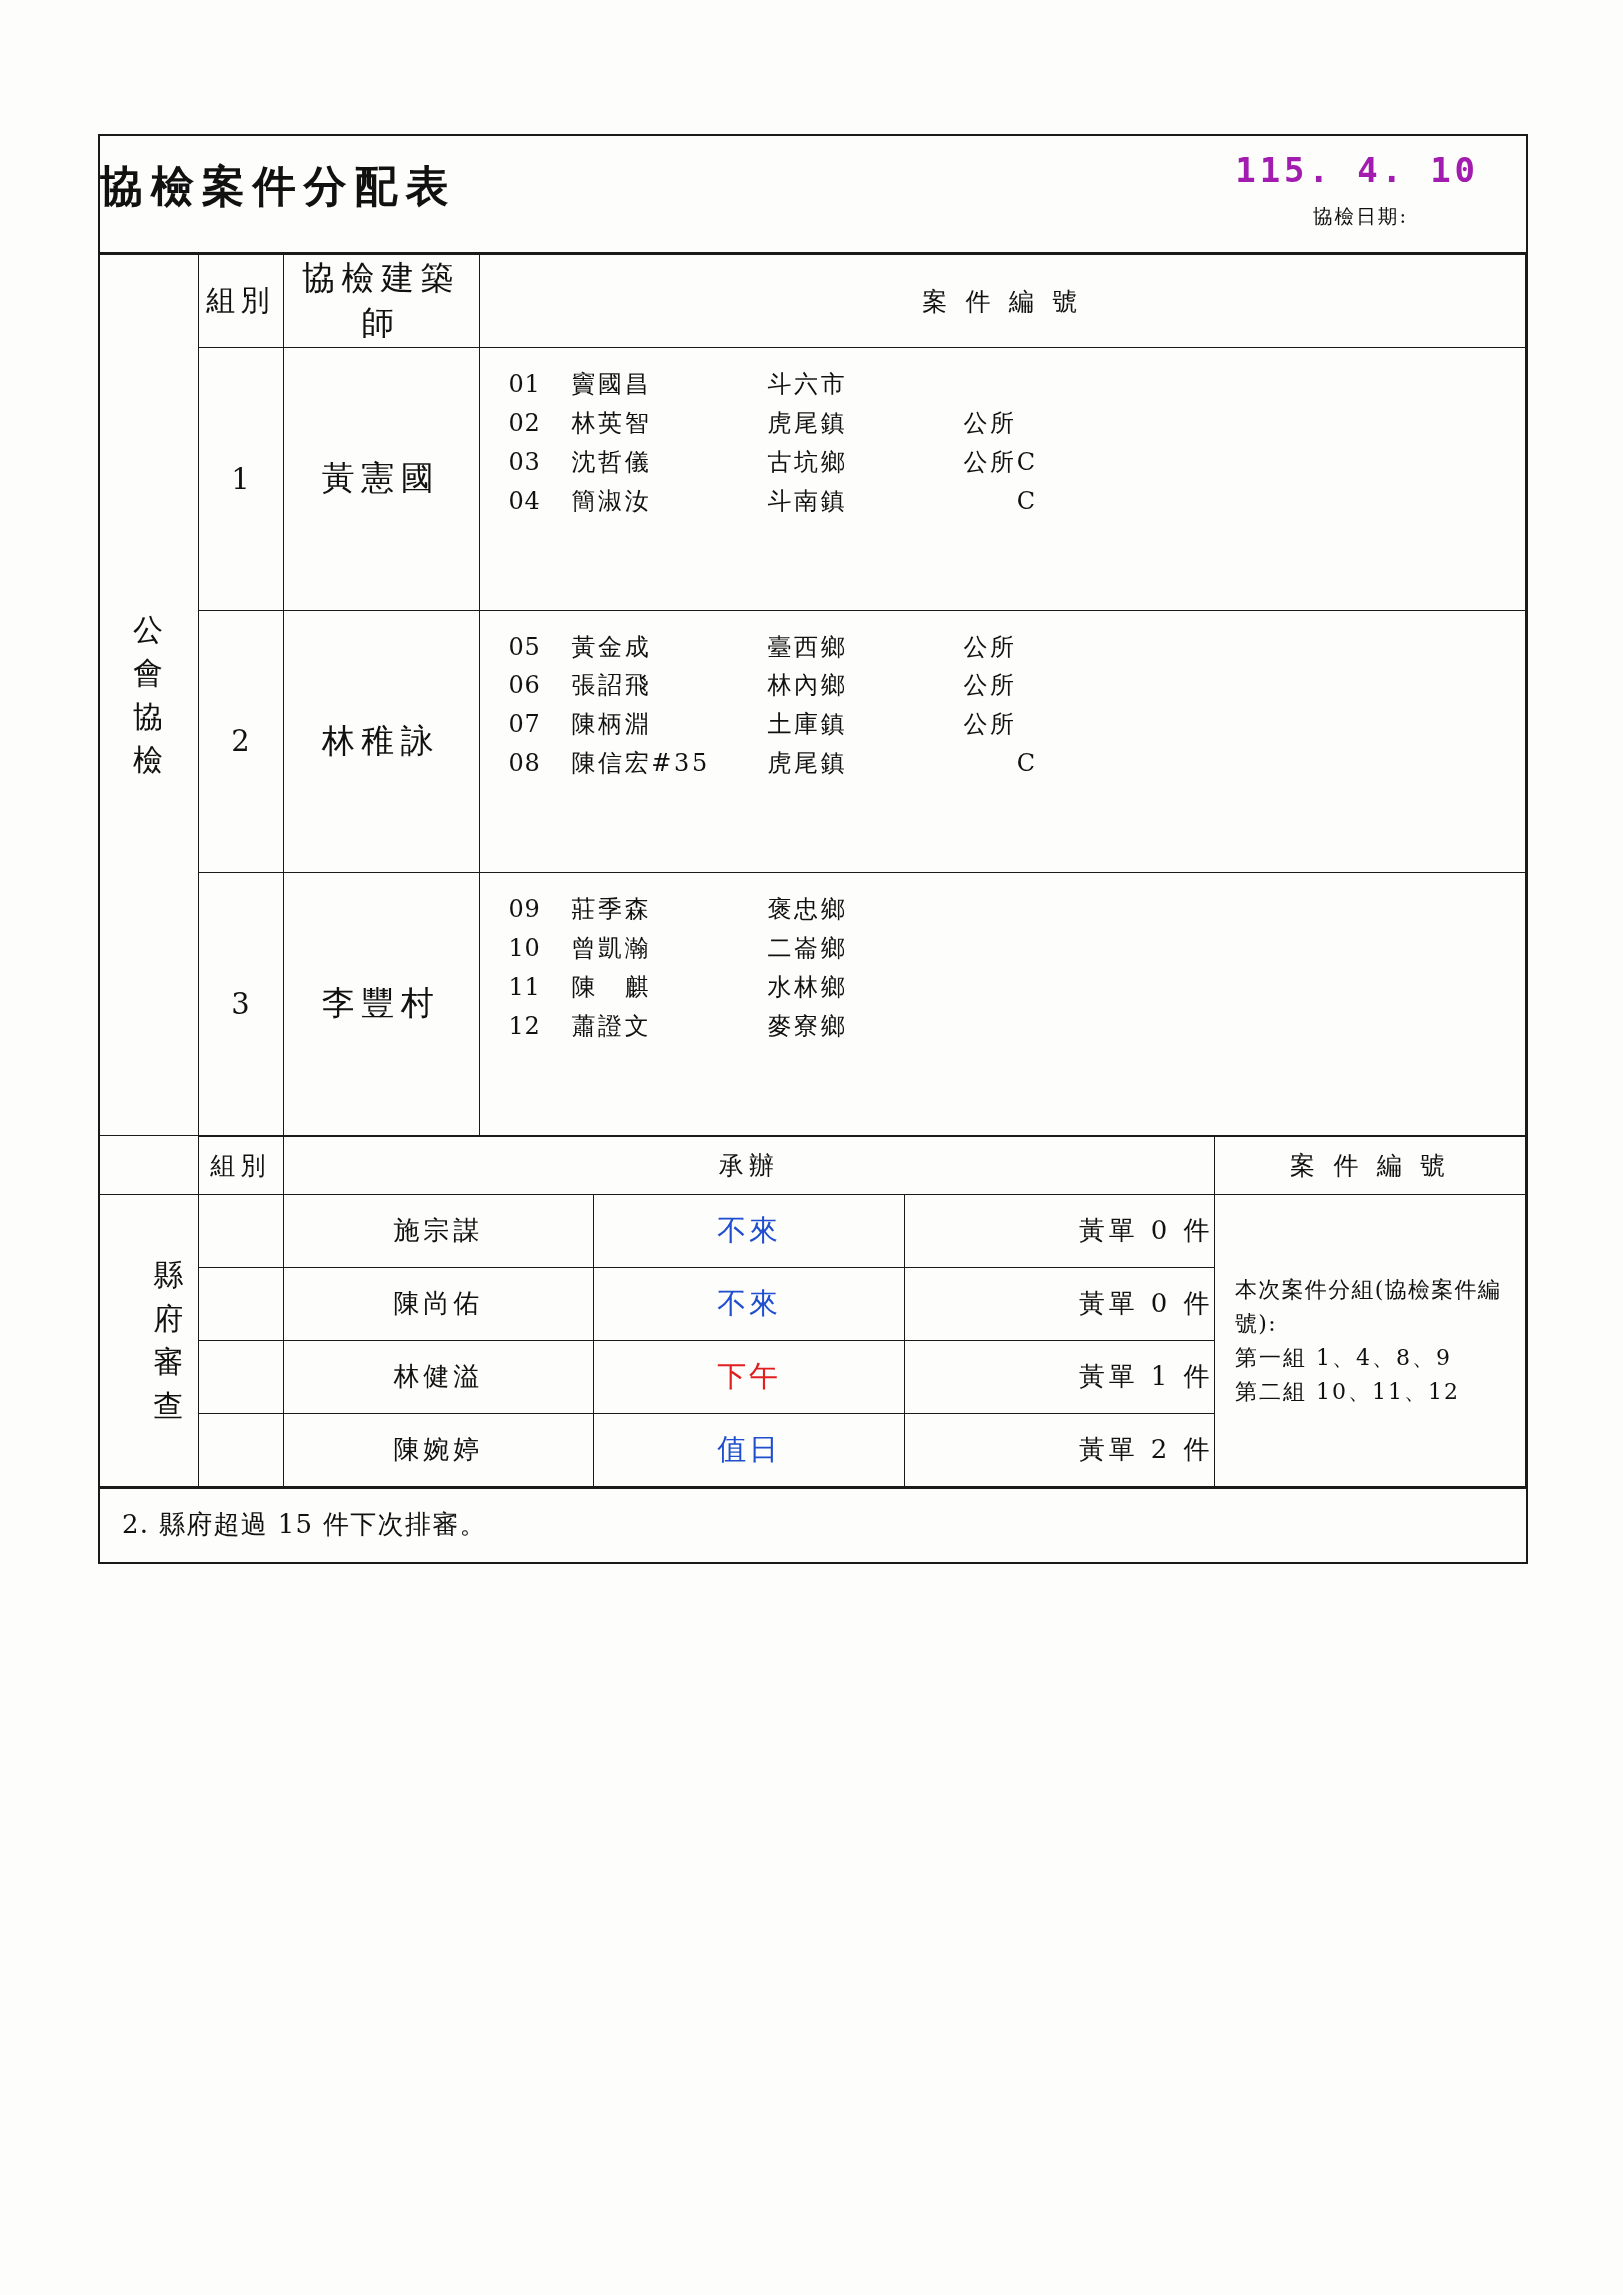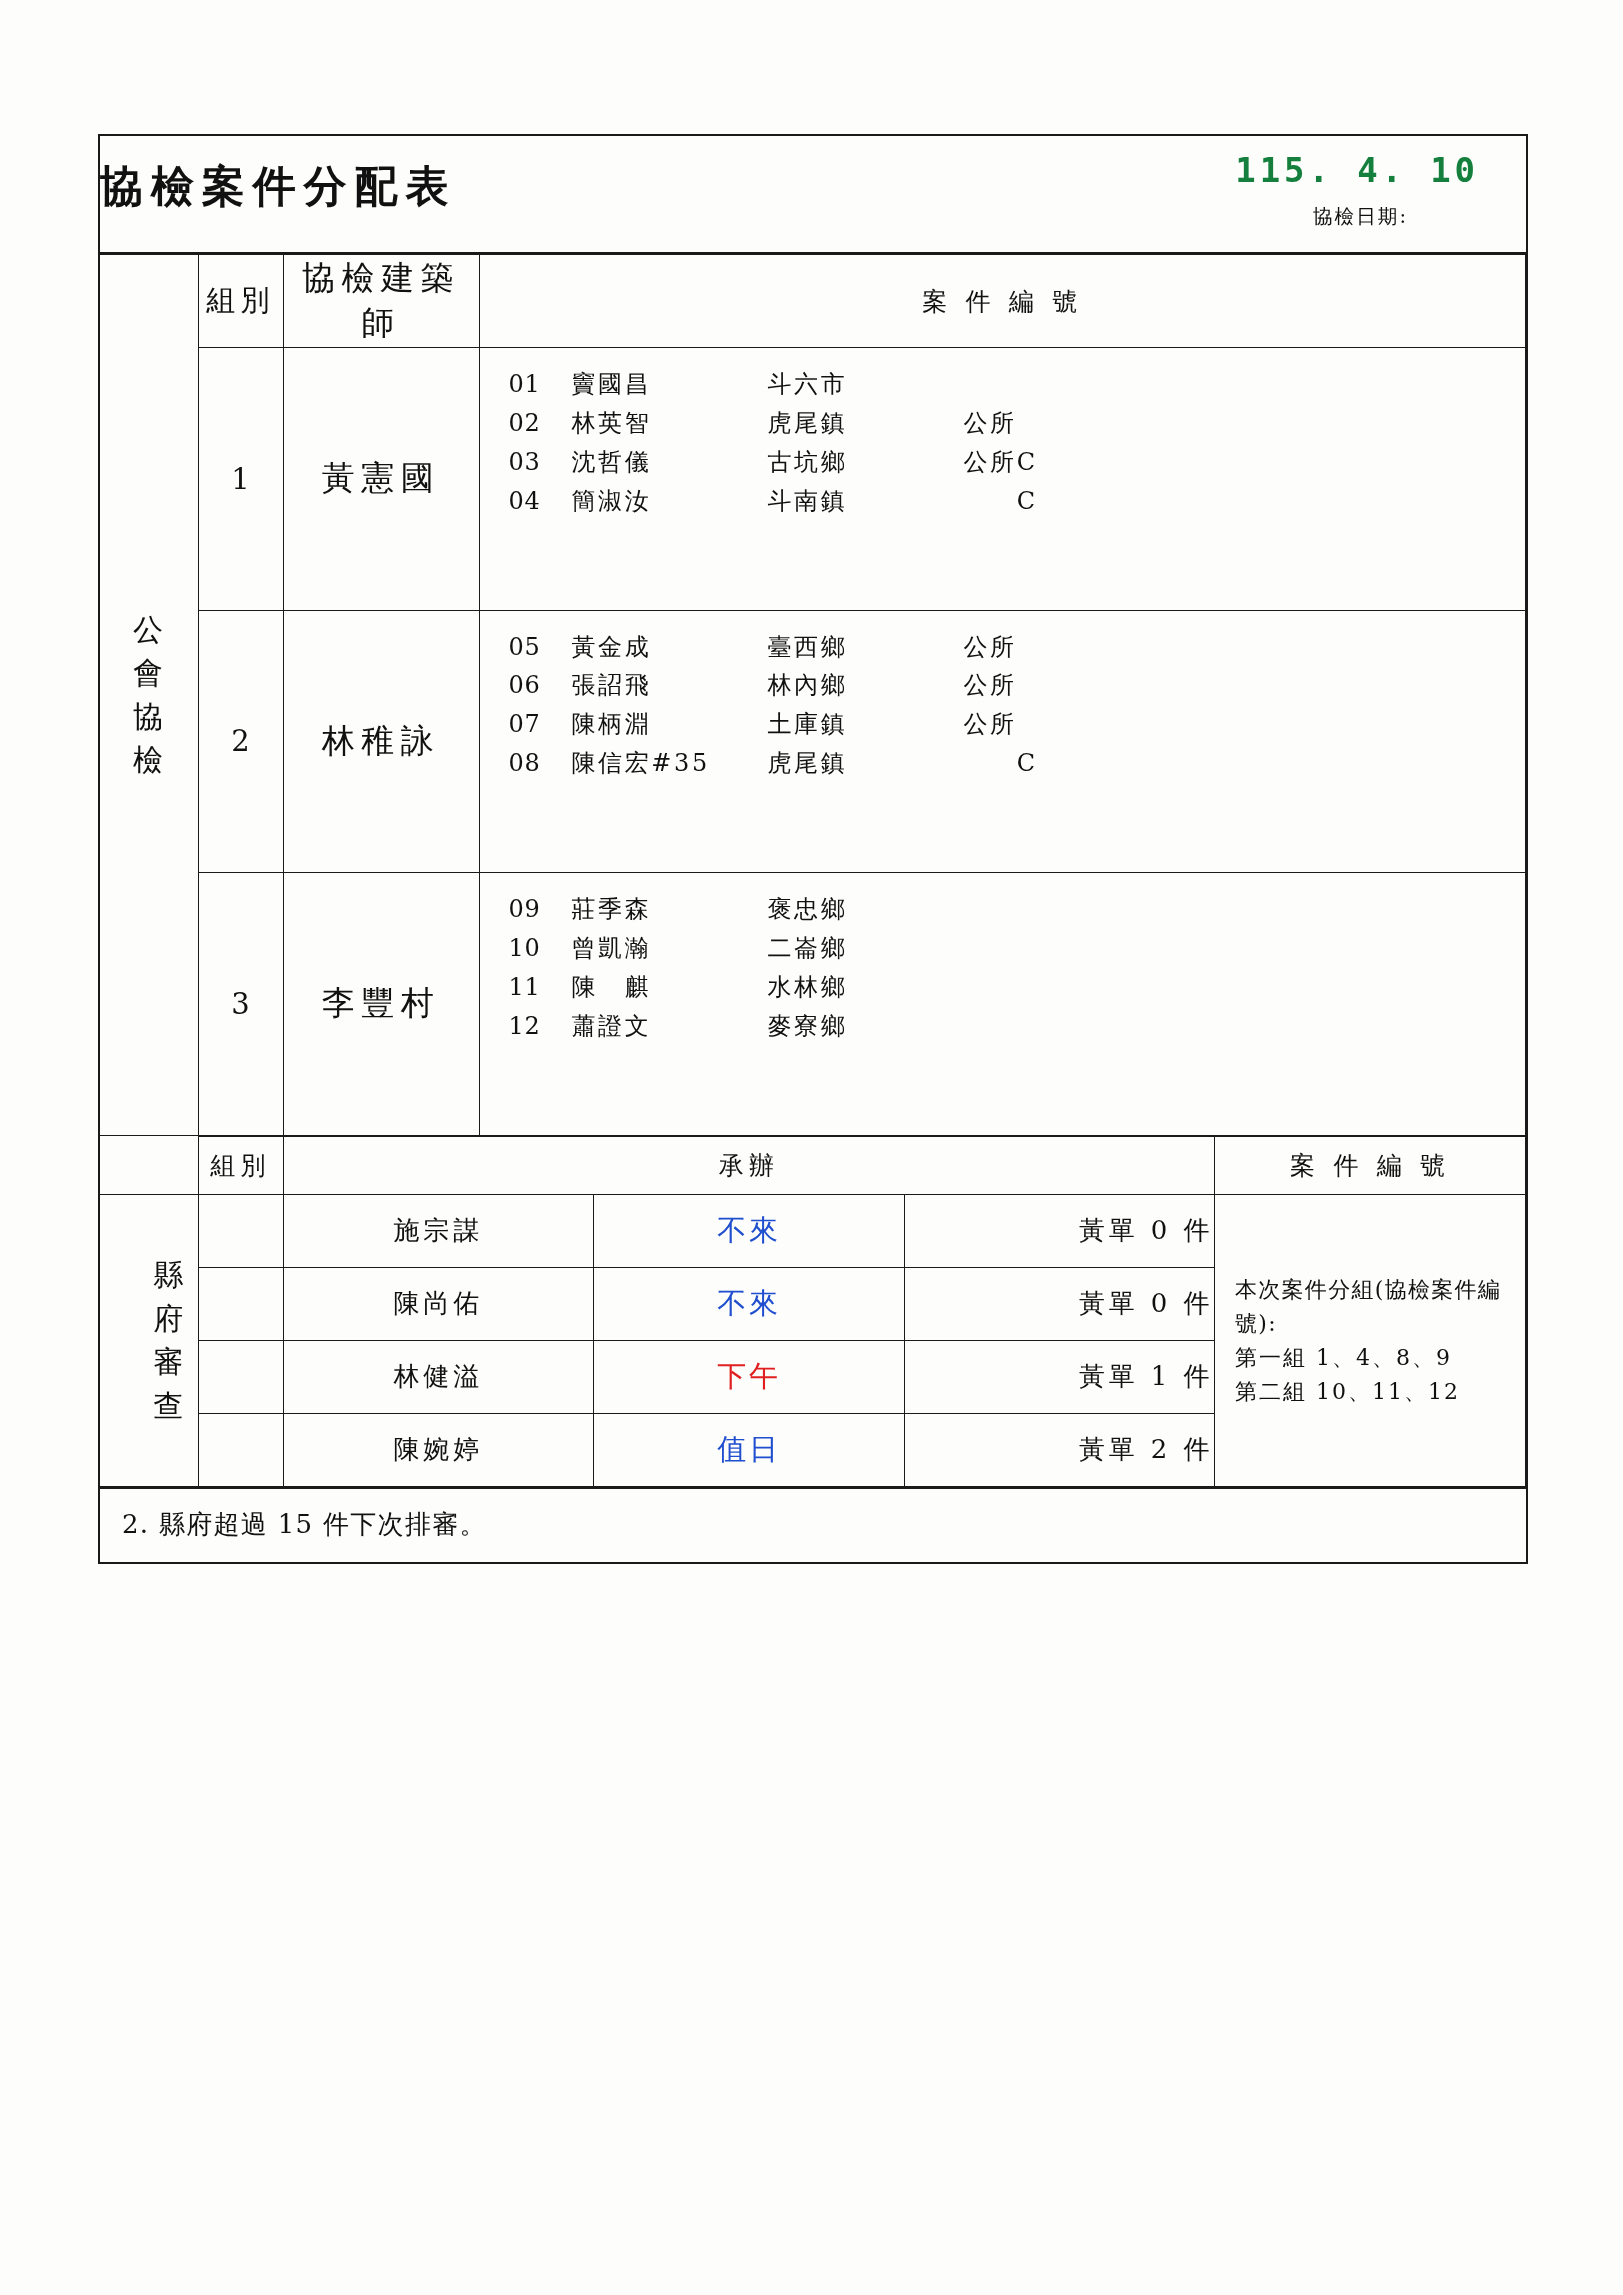--- a/index.html
+++ b/index.html
@@ -44,21 +44,21 @@
     font-weight: bold;
     letter-spacing: 7.9px;
     font-family: Liberation Mono, monospace;
   }
   .date-stamp {
     position: absolute;
     right: 47px;
     top: 14.4px;
     font-size: 34px;
     font-weight: bold;
-    color: #15803d;
+    color: #a21caf;
     letter-spacing: 3.9px;
     font-family: "DejaVu Sans Mono", monospace;
   }
   .date-label {
     position: absolute;
     right: 118px;
     top: 67px;
     font-size: 19.6px;
     letter-spacing: 2px;
   }

